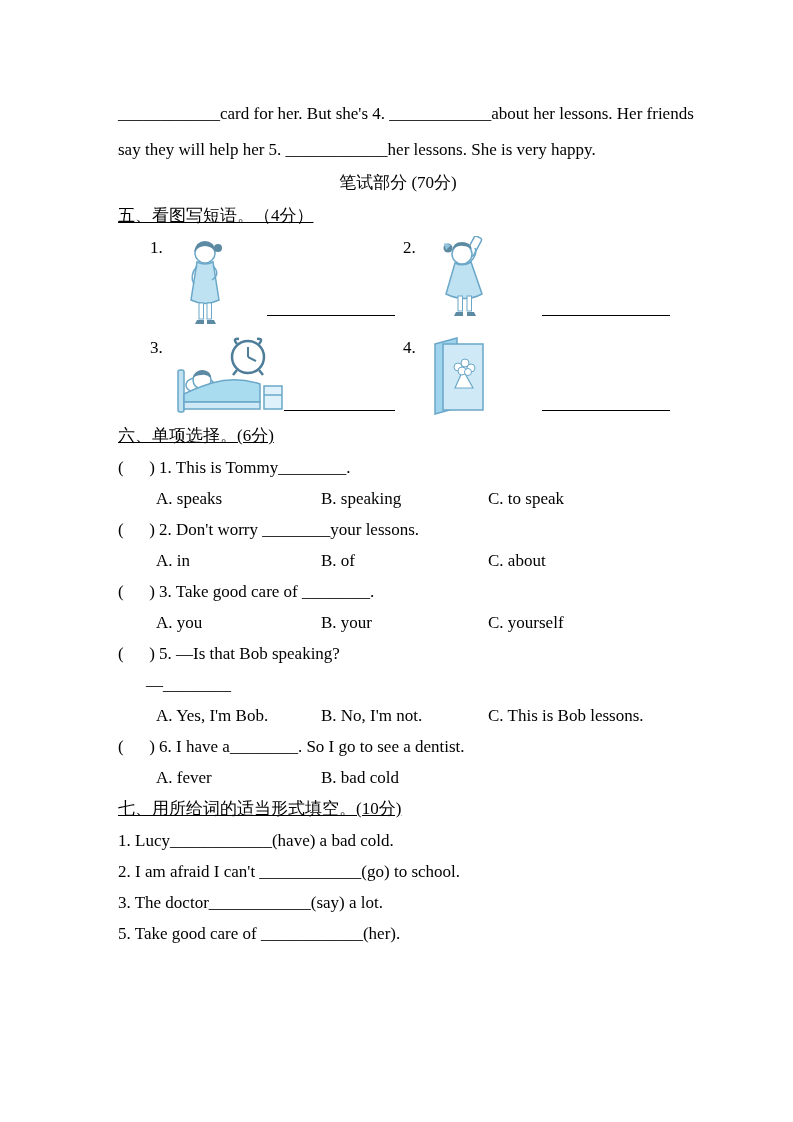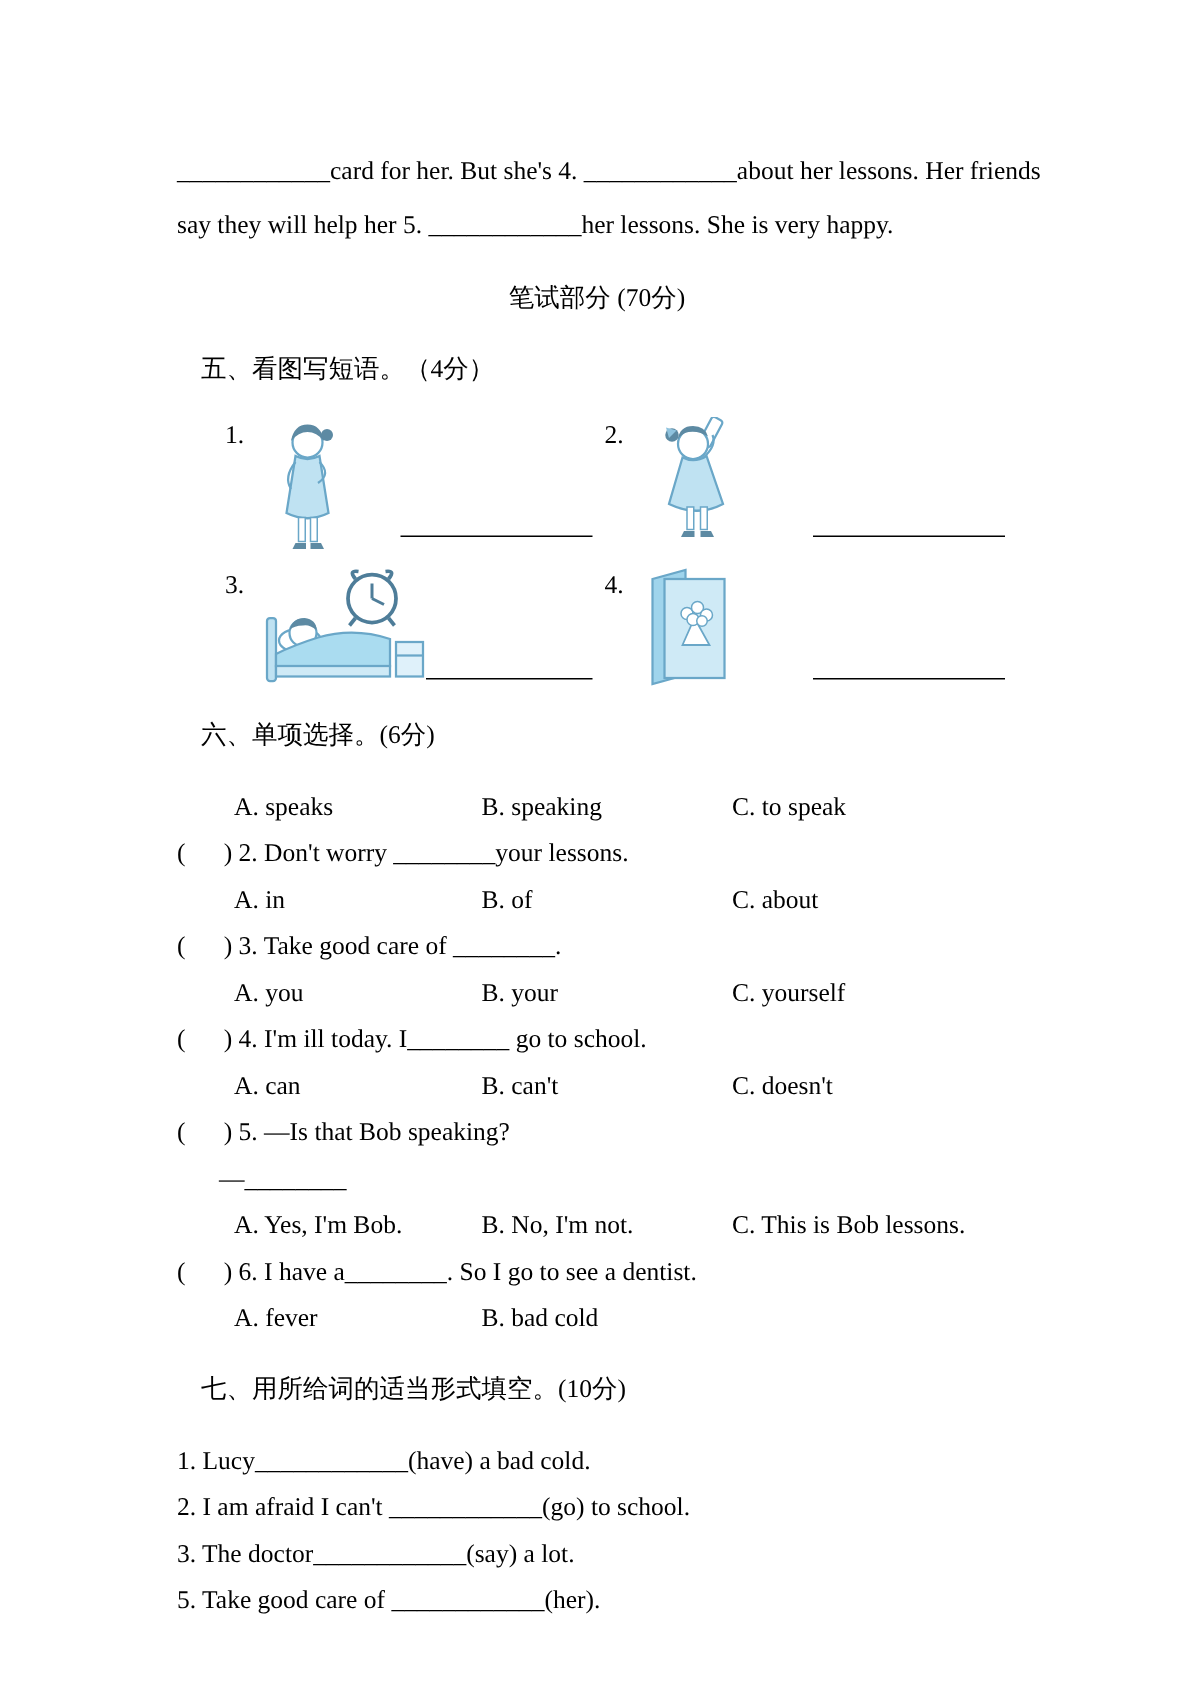--- a/index.html
+++ b/index.html
@@ -9,22 +9,22 @@
     height: 1122px;
     background: #ffffff;
     color: #000000;
     font-family: "Liberation Serif", "DejaVu Serif", serif;
     font-size: 17px;
     padding: 96px 115px 40px 118px;
     overflow: hidden;
     position: relative;
   }
   .intro-line { margin: 0; line-height: 36px; white-space: nowrap; }
-  .center-title { text-align: center; line-height: 30px; margin: 16px 0 2px 0; }
-  .sec-title { line-height: 32px; margin: 16px; }
+  .center-title { text-align: center; line-height: 30px; margin: 0 0 2px 0; }
+  .sec-title { line-height: 32px; margin: 0; text-decoration: underline; }
 
   
   .pic-grid {
     display: grid;
     grid-template-columns: 253px 1fr;
     margin: 4px 0 4px 32px;
     row-gap: 8px;
   }
   .pic-item { display: flex; align-items: flex-start; }
   .pic-num { width: 26px; flex: 0 0 26px; padding-top: 2px; }
@@ -146,20 +146,24 @@
         </svg>
       </span>
       <span class="blank"></span>
     </div>
 
   </div>
 
   <div class="sec-title">六、单项选择。(6分)</div>
 
   <div class="question">
+    <div class="q-line">
+      <span class="bracket">(  )</span>
+      <span>1. This is Tommy________.</span>
+    </div>
     <div class="opts">
       <span>A. speaks</span>
       <span>B. speaking</span>
       <span>C. to speak</span>
     </div>
   </div>
 
   <div class="question">
     <div class="q-line">
       <span class="bracket">(  )</span>
@@ -177,31 +181,20 @@
       <span class="bracket">(  )</span>
       <span>3. Take good care of ________.</span>
     </div>
     <div class="opts">
       <span>A. you</span>
       <span>B. your</span>
       <span>C. yourself</span>
     </div>
   </div>
 
-  <div class="question">
-    <div class="q-line">
-      <span class="bracket">(  )</span>
-      <span>4. I'm ill today. I________ go to school.</span>
-    </div>
-    <div class="opts">
-      <span>A. can</span>
-      <span>B. can't</span>
-      <span>C. doesn't</span>
-    </div>
-  </div>
 
   <div class="question">
     <div class="q-line">
       <span class="bracket">(  )</span>
       <span>5. —Is that Bob speaking?</span>
     </div>
     <div class="answer-dash">—________</div>
     <div class="opts">
       <span>A. Yes, I'm Bob.</span>
       <span>B. No, I'm not.</span>

